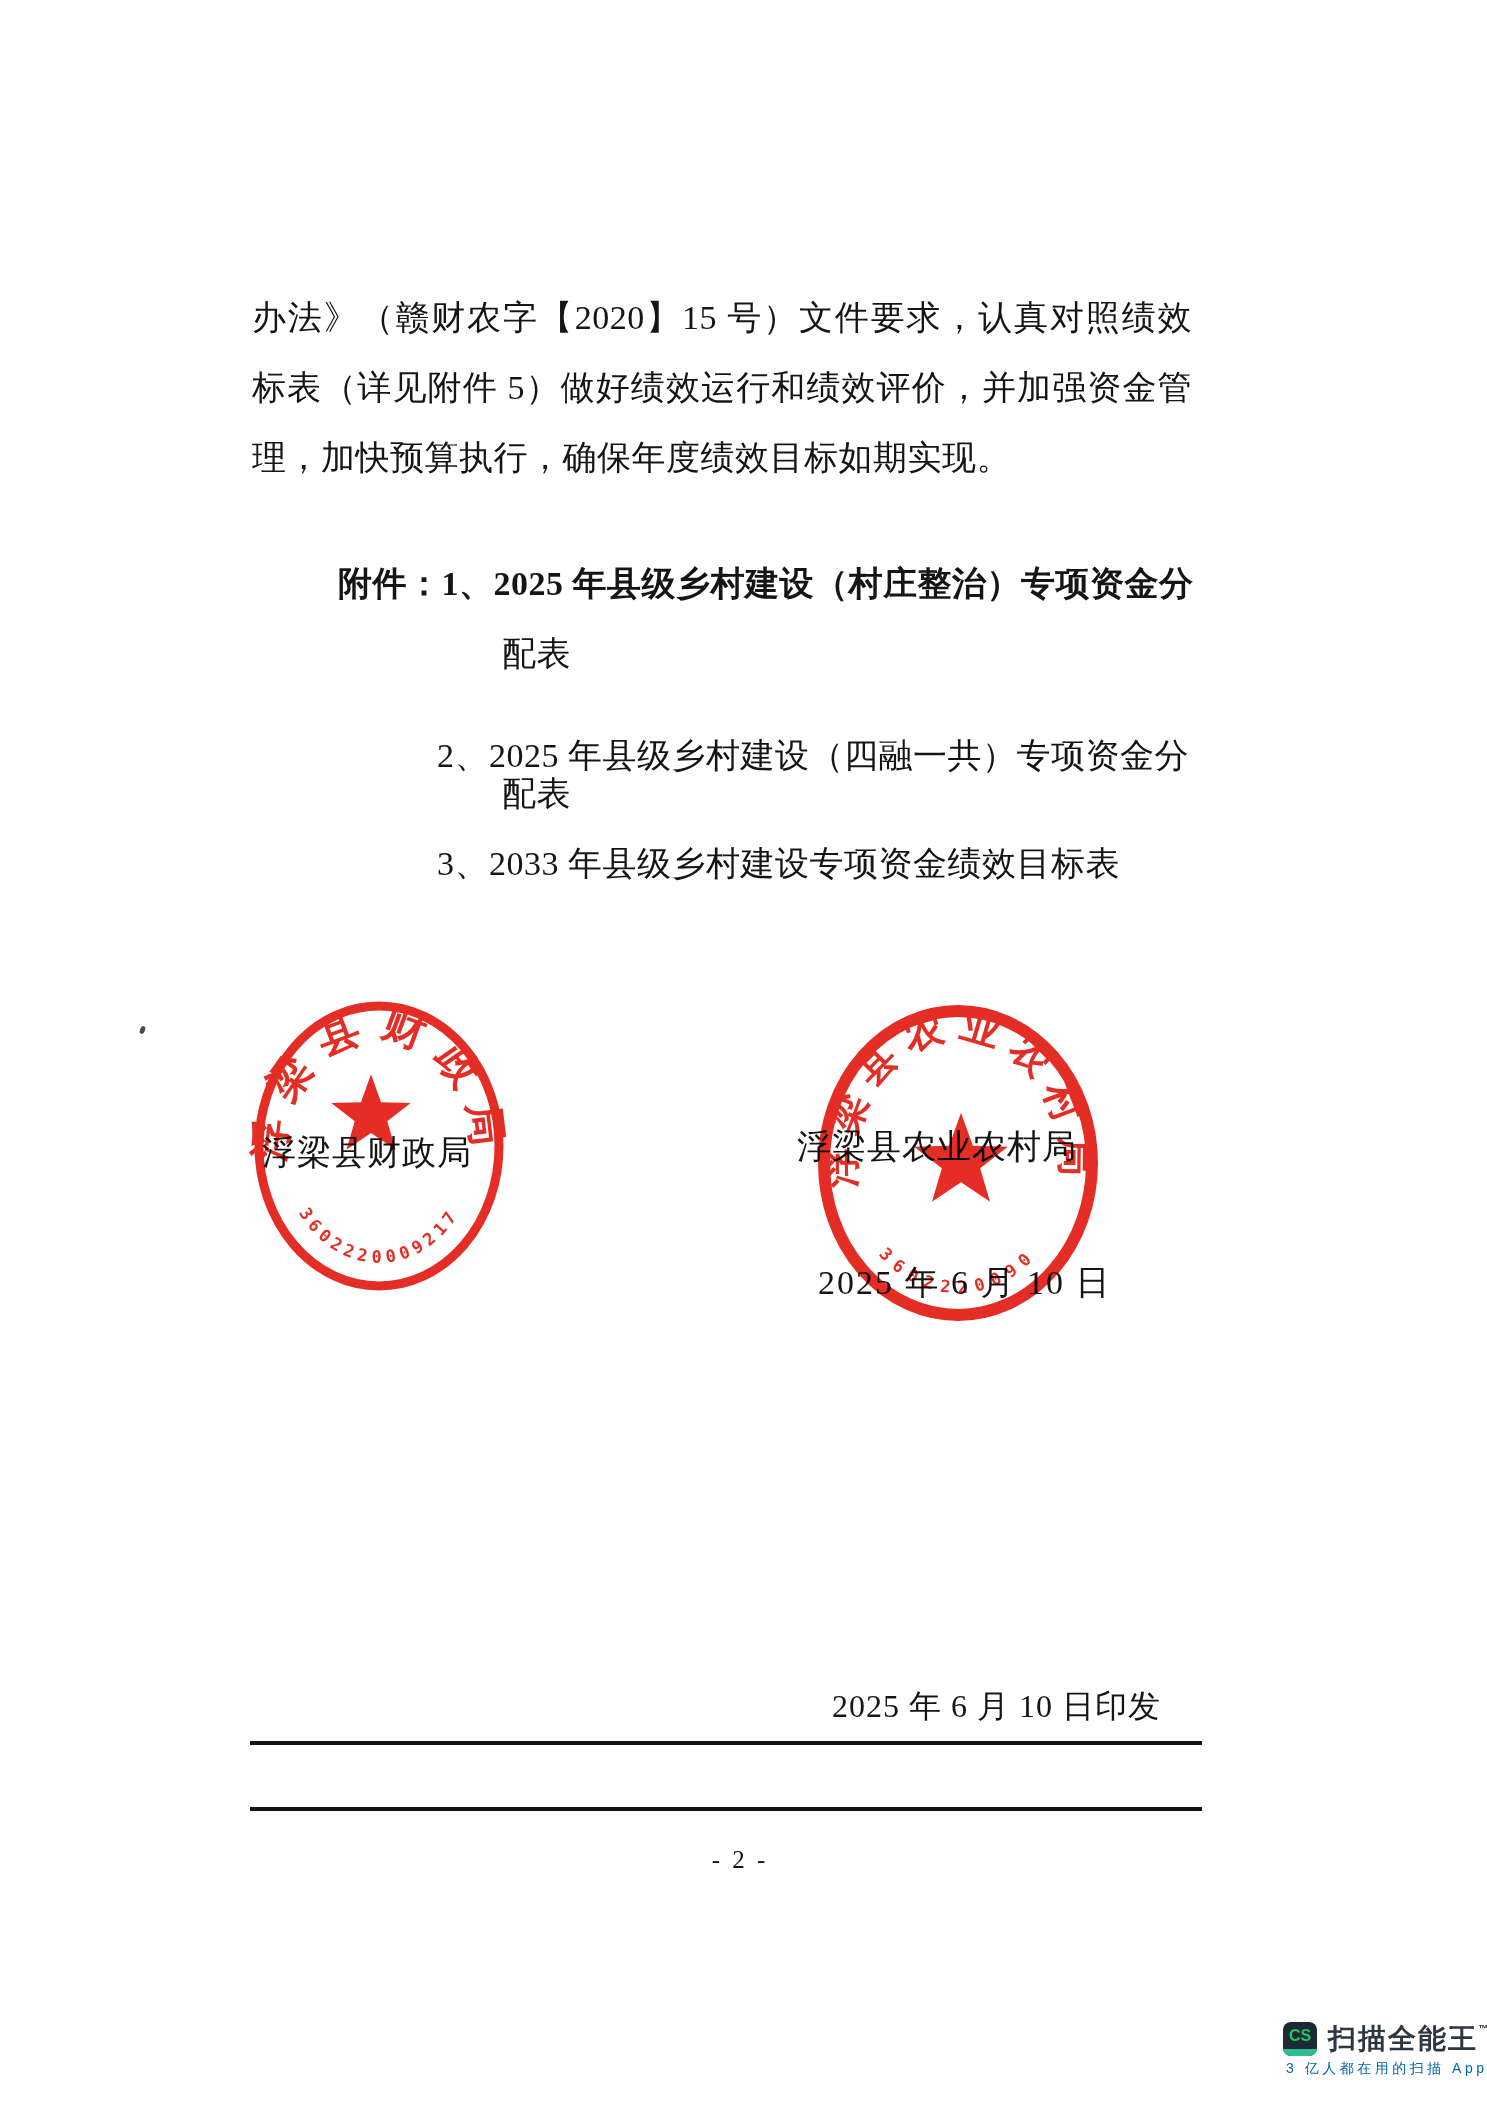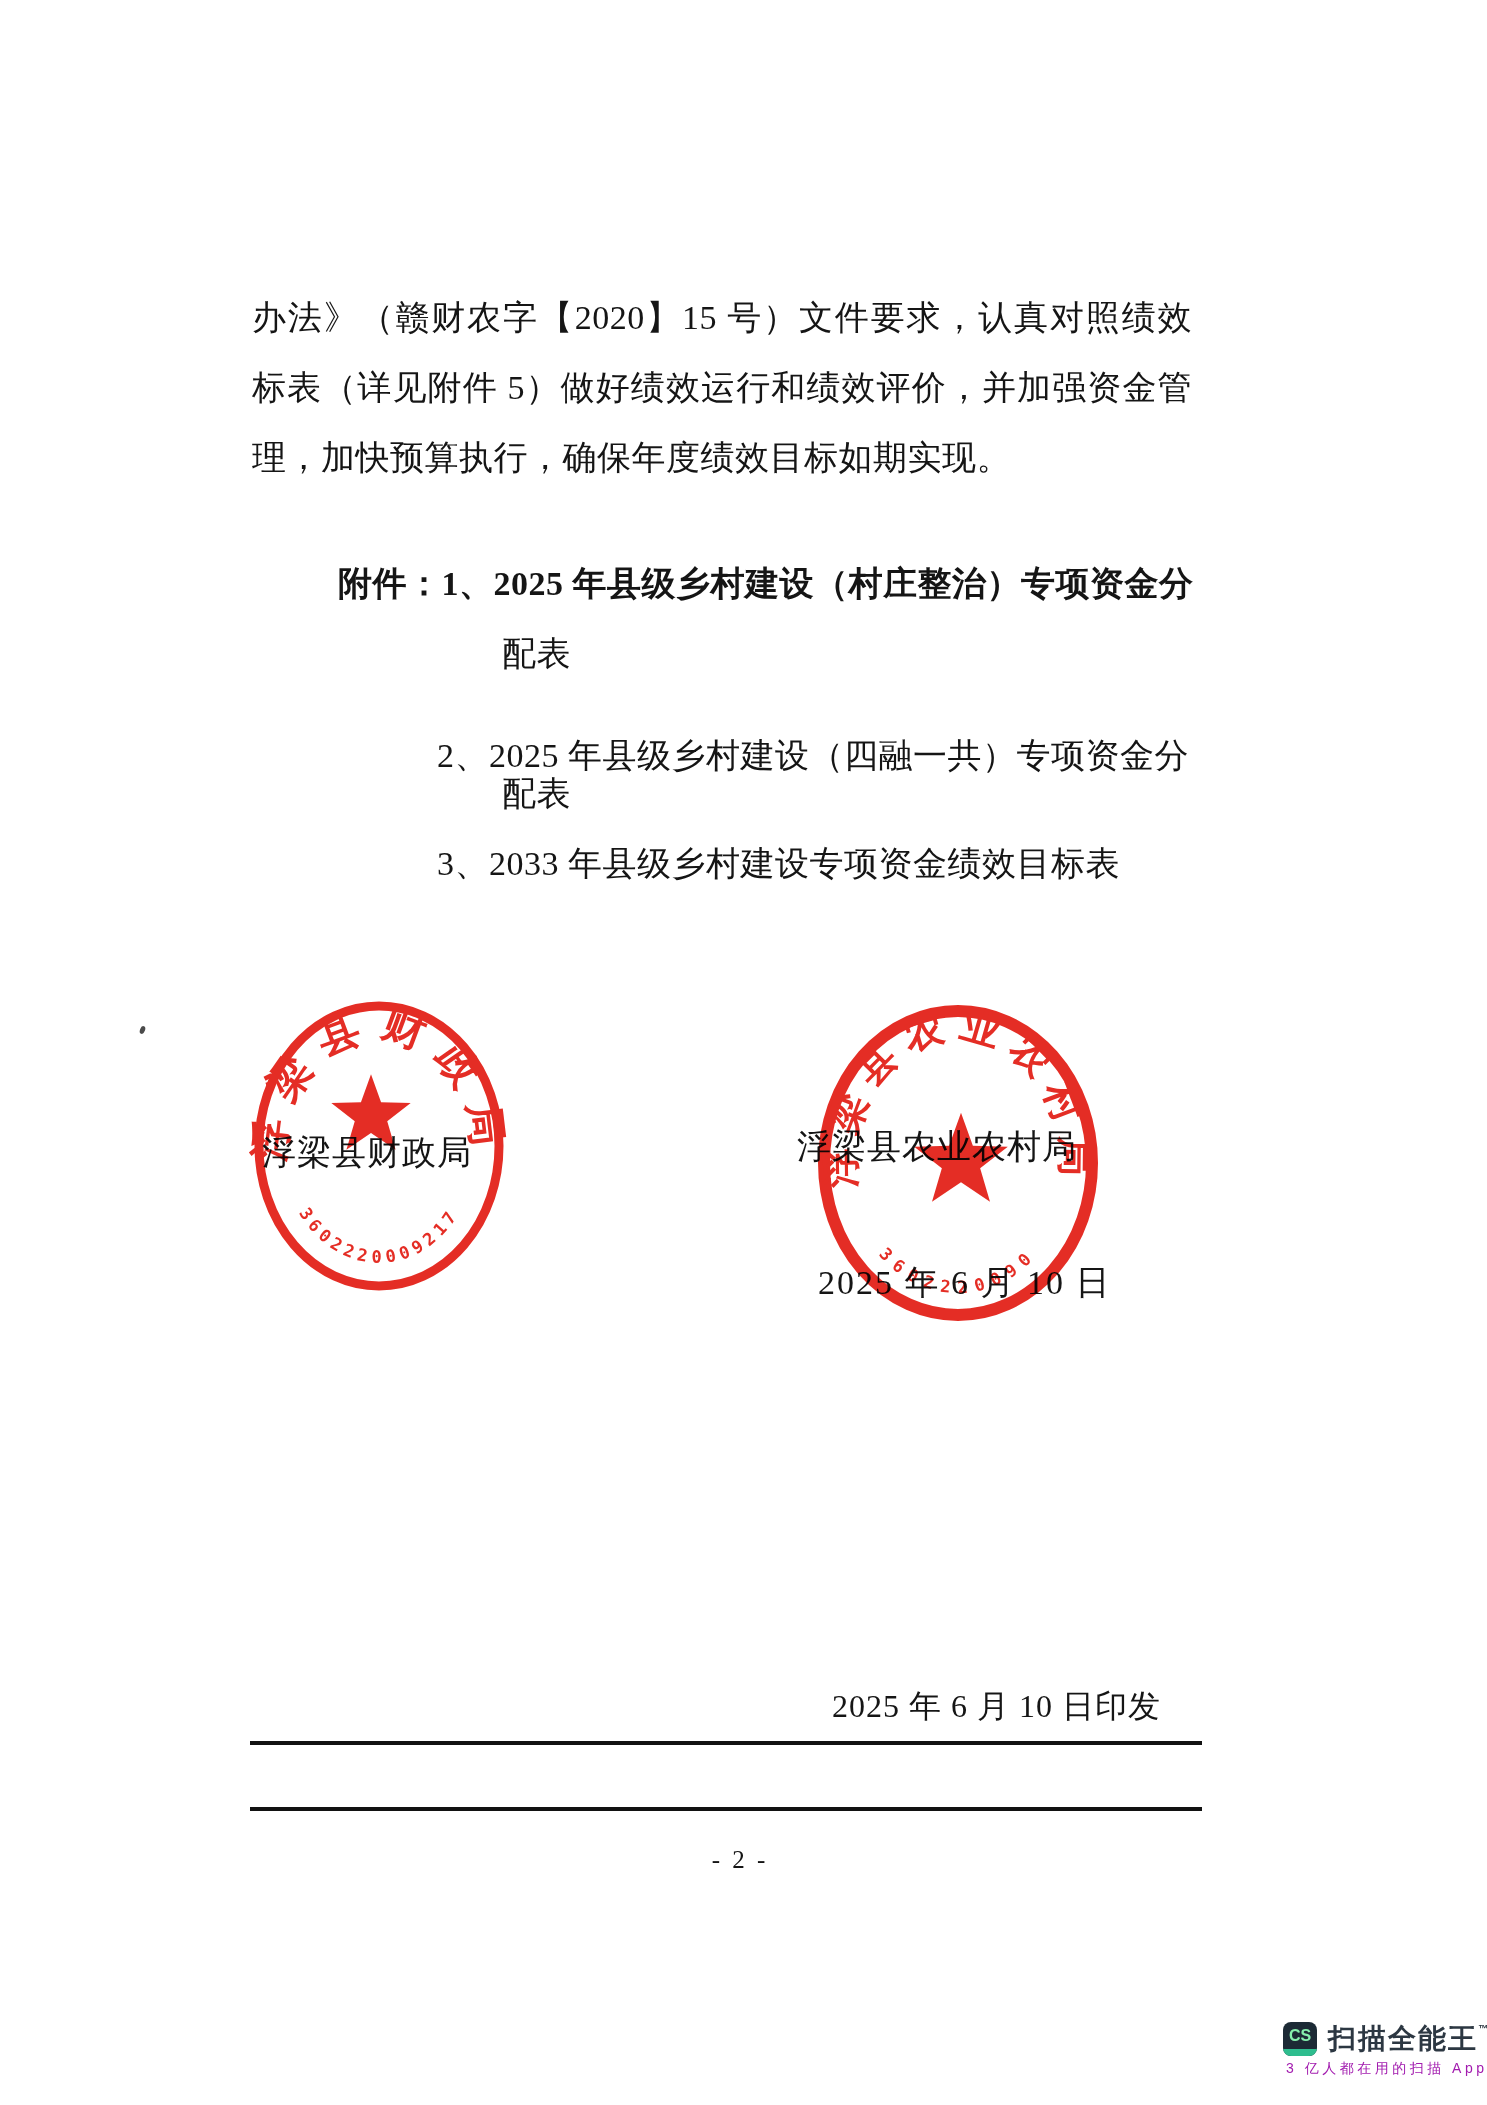--- a/index.html
+++ b/index.html
@@ -51,30 +51,30 @@
   .speck{width:5px;height:8px;background:#2b2b2b;border-radius:50%;opacity:.85;transform:rotate(20deg);}
   
   .cs-wrap{font-family:"Liberation Sans","DejaVu Sans",sans-serif;}
   .cs-icon{
     left:1283px;top:2022px;width:34px;height:34px;
     background:#1c2a35;border-radius:8px;overflow:hidden;
   }
   .cs-icon-band{position:absolute;left:0;bottom:0;width:100%;height:7px;background:#2ebd8e;}
   .cs-icon-text{
     position:absolute;left:0;top:0;width:100%;height:27px;
-    color:#86efac;font-weight:bold;font-size:16px;line-height:27px;text-align:center;
+    color:#22c55e;font-weight:bold;font-size:16px;line-height:27px;text-align:center;
     letter-spacing:0;
   }
   .cs-name{
     left:1328px;top:2022px;font-size:28px;line-height:34px;font-weight:bold;
     color:#2c3742;letter-spacing:2px;white-space:nowrap;
   }
   .cs-tm{font-size:10px;vertical-align:top;line-height:14px;color:#2c3742;}
   .cs-tagline{
-    left:1286px;top:2060px;font-size:14px;color:#a21caf;letter-spacing:3.5px;white-space:nowrap;text-align:right;
+    left:1286px;top:2060px;font-size:14px;color:#0369a1;letter-spacing:3.5px;white-space:nowrap;text-align:right;
   }
 </style>
 </head>
 <body>
 
 <div class="page">
 
   <div class="abs bodyline just" style="left:252px;top:295px;width:940px;">办法》（赣财农字【2020】15 号）文件要求，认真对照绩效目</div>
   <div class="abs bodyline just" style="left:252px;top:365px;width:940px;">标表（详见附件 5）做好绩效运行和绩效评价，并加强资金管</div>
   <div class="abs bodyline" style="left:252px;top:435px;">理，加快预算执行，确保年度绩效目标如期实现。</div>

